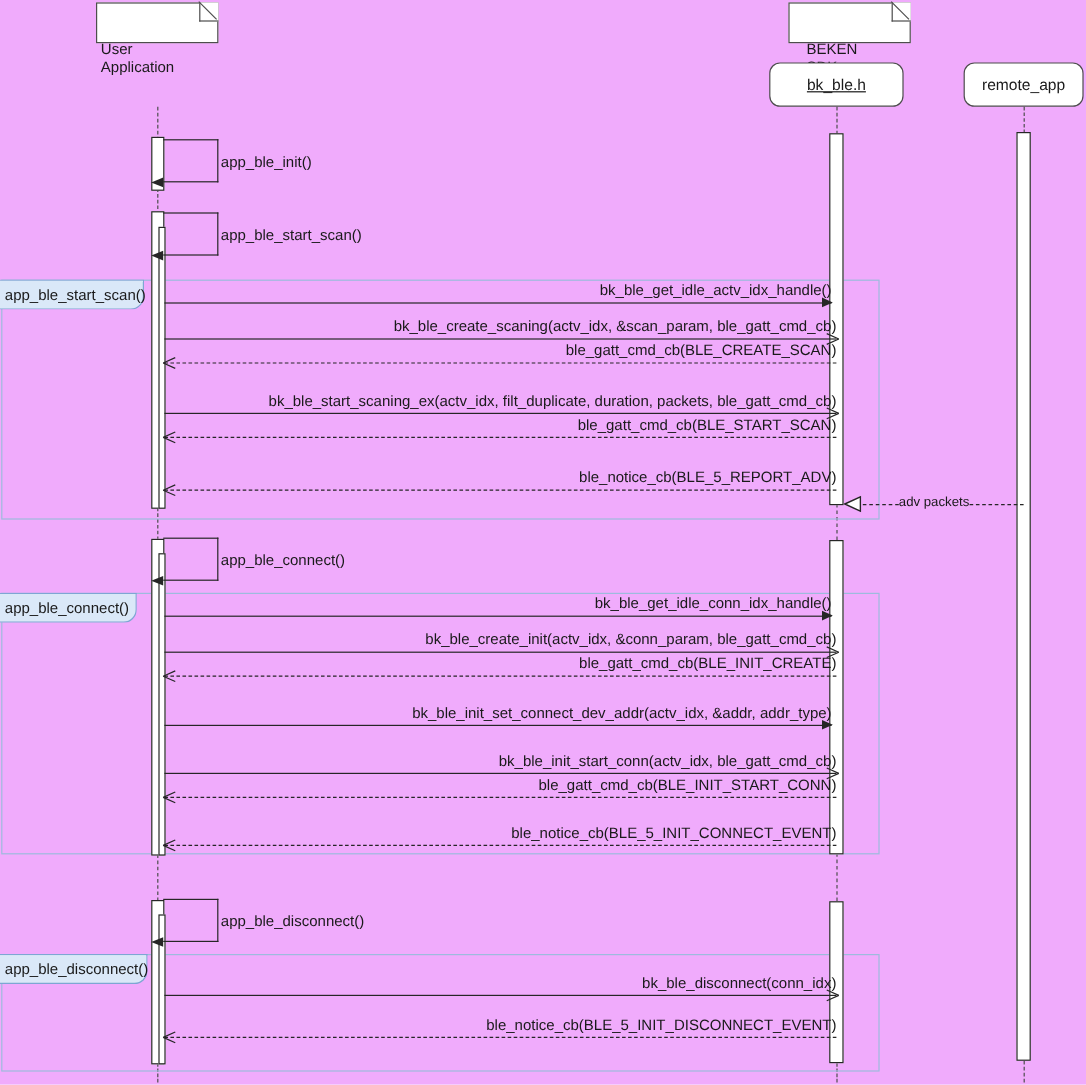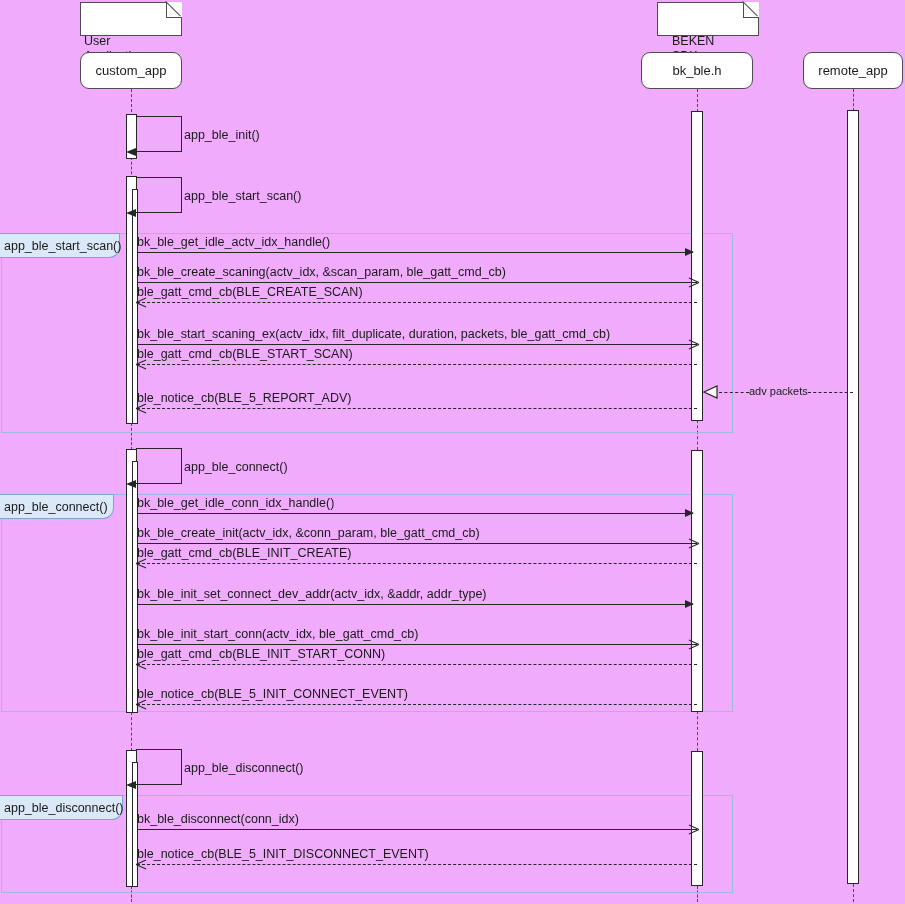--- a/index.html
+++ b/index.html
@@ -119,21 +119,21 @@
     border-top: 1px solid #262626;
   }
   .msg.dashed .line {
     border-top: 1px dashed #262626;
   }
   .msg .lbl {
     position: absolute;
     bottom: 3px;
     left: 0;
     width: 100%;
-    text-align: left;
+    text-align: right;
     font-size: 12.5px;
     color: #1a1a1a;
     white-space: nowrap;
   }
   
   .ah-solid-r {
     position: absolute;
     right: -1px;
     top: -4.5px;
     width: 0; height: 0;
@@ -205,21 +205,21 @@
     border-right: 10px solid #262626;
   }
   .selflbl {
     position: absolute;
     font-size: 12.5px;
     color: #1a1a1a;
     white-space: nowrap;
   }
 
   
-  .advmsg { position: absolute; height: 14px; }
+  .advmsg { position: absolute; height: 14px; margin-top: 28px; }
   .advmsg .seg {
     position: absolute;
     top: 7px;
     height: 0;
     border-top: 1px dashed #262626;
   }
   .advmsg .txt {
     position: absolute;
     top: 0px;
     font-size: 11px;
@@ -238,24 +238,21 @@
 Application</span>
   </div>
 
   <div class="note" style="left:657px; top:2px; width:102px; height:34px;padding-left:14px;">
     <span class="fold"></span>
     <span>BEKEN
 SDK</span>
   </div>
 
 
-  <div class="head" style="left:80px; top:52px; width:102px; height:37px;">
-    <span>custom_app</span>
-  </div>
-  <div class="head" style="left:641px; top:52px; width:112px; height:37px;">
+  <div class="head" style="left:641px; top:52px; width:112px; height:37px;text-decoration:underline;">
     <span>bk_ble.h</span>
   </div>
   <div class="head" style="left:803px; top:52px; width:100px; height:37px;">
     <span>remote_app</span>
   </div>
 
   <div class="spine" style="left:131px; top:89px; height:28px;"></div>
   <div class="spine" style="left:131px; top:157px; height:22px;"></div>
   <div class="spine" style="left:131px; top:423px; height:27px;"></div>
   <div class="spine" style="left:131px; top:712px; height:39px;"></div>

